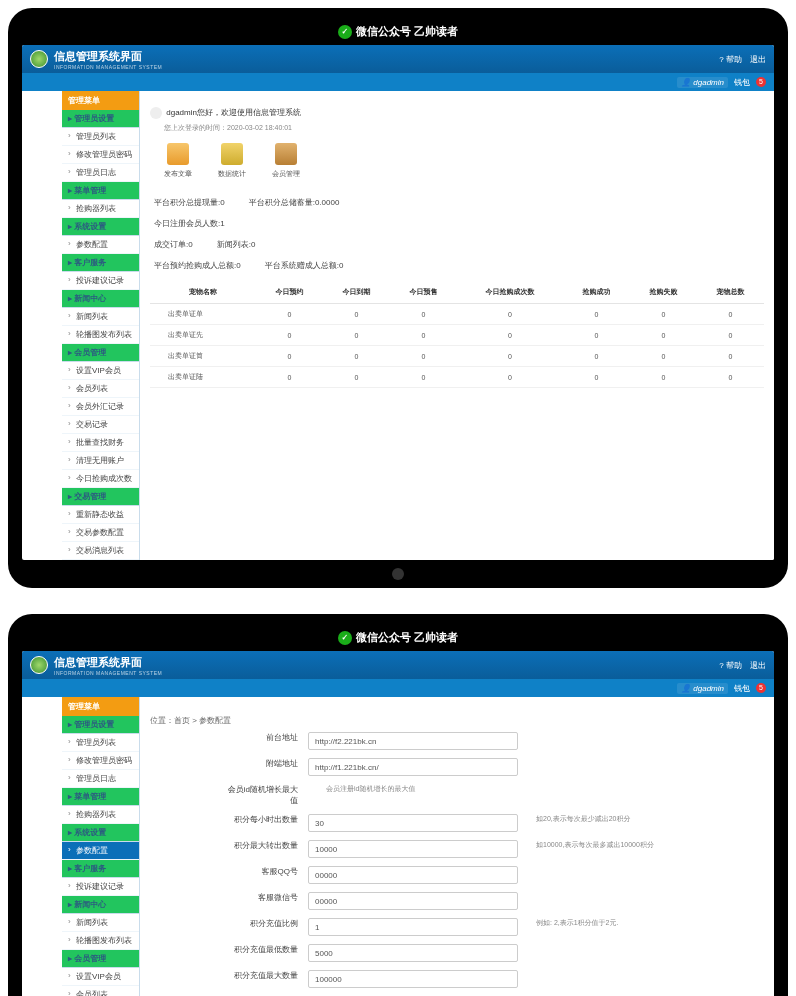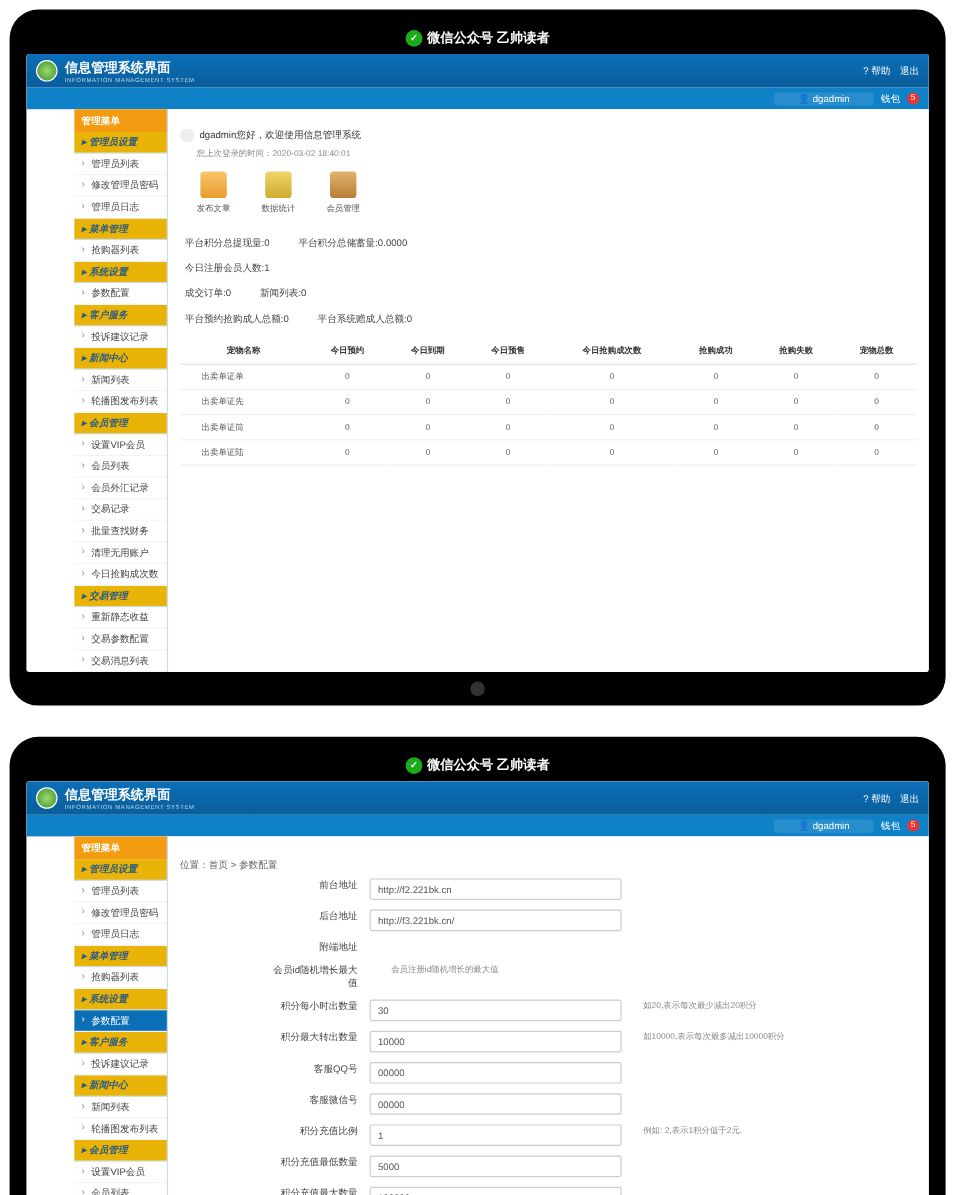--- a/index.html
+++ b/index.html
@@ -11,26 +11,26 @@
 .wx-icon { width: 14px; height: 14px; background: #1aad19; border-radius: 50%; display: inline-flex; align-items: center; justify-content: center; color: #fff; font-size: 8px; }
 .screen { background: #fff; border-radius: 2px; overflow: hidden; }
 .app-header { background: linear-gradient(#0b6fb8, #0a5d9a); color: #fff; display: flex; align-items: center; justify-content: space-between; padding: 4px 8px; height: 28px; }
 .app-header-left { display: flex; align-items: center; gap: 6px; }
 .logo-circle { width: 18px; height: 18px; border-radius: 50%; background: radial-gradient(#9fd86b, #3b8f2e); border: 1px solid #fff; }
 .app-title { font-size: 11px; font-weight: bold; }
 .app-subtitle { font-size: 5px; opacity: .7; letter-spacing: .5px; }
 .app-header-right { display: flex; gap: 8px; font-size: 8px; }
 .hr-link { cursor: pointer; text-align: right; }
 .subheader { background: #0f81c7; color: #fff; display: flex; justify-content: flex-end; align-items: center; padding: 3px 8px; font-size: 8px; gap: 6px; height: 18px; }
-.subheader .user { background: rgba(255,255,255,.1); padding: 1px 20px; border-radius: 2px; }
+.subheader .user { background: rgba(255,255,255,.1); padding: 1px 4px; border-radius: 2px; font-style: italic; }
 .badge-round { display: inline-block; min-width: 10px; height: 10px; line-height: 10px; text-align: center; border-radius: 50%; background: #e33; color: #fff; font-size: 7px; padding: 0 2px; }
 .app-body { display: flex; min-height: 380px; }
 .sidebar { width: 78px; background: #e6f0f7; border-right: 1px solid #c9dceb; font-size: 8px; margin-left: 40px; }
 .side-head { background: #f39c12; color: #fff; padding: 4px 6px; font-weight: bold; }
-.side-group { background: #eab308; color: #2c5c80; padding: 3px 6px; border-bottom: 1px solid #c9dceb; font-weight: bold; cursor: pointer; font-style: italic; }
+.side-group { background: #22c55e; color: #2c5c80; padding: 3px 6px; border-bottom: 1px solid #c9dceb; font-weight: bold; cursor: pointer; }
 .side-item { color: #444; padding: 3px 6px 3px 14px; border-bottom: 1px solid #eef5fa; position: relative; cursor: pointer; background: #fff; }
 .side-item::before { content: "›"; position: absolute; left: 6px; color: #888; }
 .side-item.active { background: #0b6fb8; color: #fff; }
 .side-item.active::before { color: #fff; }
 .content { flex: 1; padding: 16px 10px; background: #fff; }
 .welcome-bar { font-size: 8px; color: #333; }
 .welcome-icon { display: inline-block; width: 12px; height: 12px; background: #eee; border-radius: 50%; vertical-align: middle; margin-right: 2px; }
 .login-time { color: #888; font-size: 7px; margin: 4px 0 10px 14px; }
 .quick-actions { display: flex; gap: 26px; margin: 0 0 18px 14px; }
 .qa { text-align: center; font-size: 7px; color: #555; cursor: pointer; }
@@ -253,25 +253,22 @@
           </div>
 
         <div class="content">
           <div class="bc-bar">位置：首页 &gt; 参数配置</div>
           <div class="form-area" id="form-area">
               <div class="form-row">
                 <div class="form-label">前台地址</div>
                 <input class="form-input" value="http://f2.221bk.cn" style="">
               </div>
               <div class="form-row">
-                <div class="form-label">后台地址</div>
-                <input class="form-input" value="http://f3.221bk.cn/" style="">
-              </div>
-              <div class="form-row">
                 <div class="form-label">附端地址</div>
+                <input class="form-input" value="http://f1.221bk.cn/" style="">
               </div>
               <div class="form-row">
                 <div class="form-label">会员id随机增长最大值</div>
                 <div class="form-hint">会员注册id随机增长的最大值</div>
               </div>
               <div class="form-row">
                 <div class="form-label">积分每小时出数量</div>
                 <input class="form-input" value="30" style="">
                 <div class="form-hint">如20,表示每次最少减出20积分</div>
               </div>

